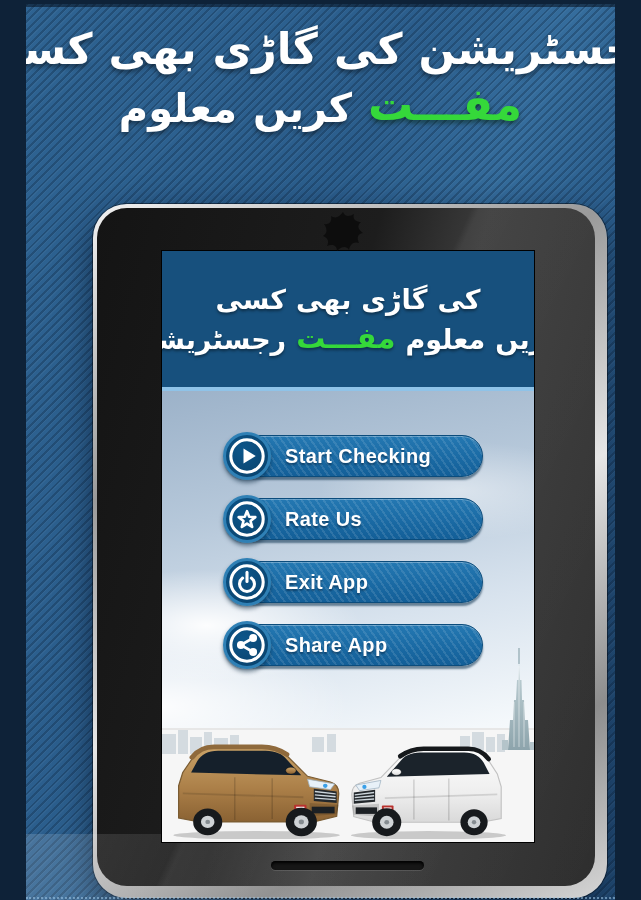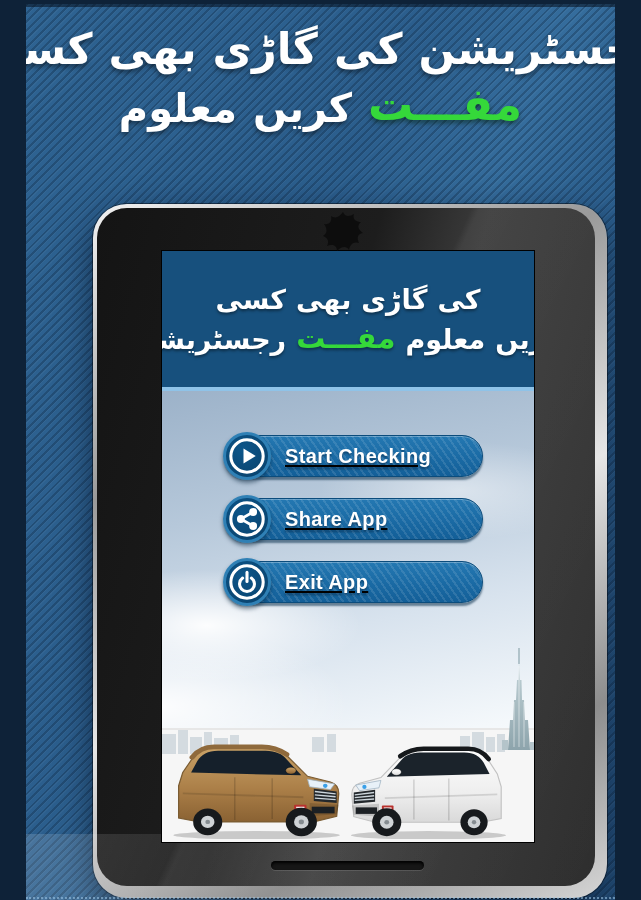--- a/index.html
+++ b/index.html
@@ -49,21 +49,21 @@
       radial-gradient(ellipse 220px 80px at 12% 52%, rgba(255,255,255,.95), transparent 70%),
       radial-gradient(ellipse 260px 110px at 0% 70%, rgba(255,255,255,.9), transparent 72%),
       radial-gradient(ellipse 200px 70px at 80% 22%, rgba(255,255,255,.45), transparent 70%),
       linear-gradient(168deg,#9cb2c9 0%,#b6c8da 26%,#d8e3ee 52%,#f4f8fb 76%,#ffffff 95%);}
 
   
   .menu{position:absolute;top:184px;left:62px;width:259px;display:flex;flex-direction:column;gap:21px;z-index:4;}
   .menu-btn{position:relative;height:42px;border-radius:21px;border:1px solid #0b4c7c;cursor:pointer;
     background:linear-gradient(180deg,#2478b2 0%,#1a6aa4 55%,#135f98 100%);
     box-shadow:0 3px 2px rgba(7,45,75,.55), inset 0 1px 0 rgba(255,255,255,.3);
-    display:flex;align-items:center;padding-left:60px;box-sizing:border-box;text-decoration:underline;}
+    display:flex;align-items:center;padding-left:60px;box-sizing:border-box;}
   .menu-btn::before{content:"";position:absolute;inset:0;border-radius:21px;pointer-events:none;
     background:repeating-linear-gradient(55deg, rgba(255,255,255,.11) 0 2px, transparent 2px 6px);}
   .btn-label{color:#ffffff;font-size:21px;font-weight:bold;letter-spacing:.4px;
     text-shadow:0 2px 2px rgba(0,20,40,.45);transform:scaleX(.95);transform-origin:left;white-space:nowrap;}
   .btn-icon{position:absolute;left:-2px;top:-4px;width:48px;height:48px;border-radius:50%;
     background:radial-gradient(circle at 40% 35%,#0d568a,#083f68);border:3px solid #2f80b5;box-sizing:border-box;
     box-shadow:0 3px 4px rgba(5,35,60,.5);display:flex;align-items:center;justify-content:center;}
   .btn-icon svg{display:block;}
 
   
@@ -200,45 +200,54 @@
             <span class="btn-icon">
               <svg viewBox="0 0 48 48" width="42" height="42">
                 <circle cx="24" cy="24" r="18.5" fill="none" stroke="#fff" stroke-width="3.5"></circle>
                 <path d="M20,15.5 L34,24 L20,32.5 Z" fill="#fff"></path>
               </svg>
             </span>
             <span class="btn-label">Start Checking</span>
           </div>
 
 
+          <div class="menu-btn">
+            <span class="btn-icon">
+              <svg viewBox="0 0 48 48" width="42" height="42">
+                <circle cx="24" cy="24" r="18.5" fill="none" stroke="#fff" stroke-width="3.5"></circle>
+                <path d="M24,15 L26.5,21.5 L33.5,21.9 L28,26.3 L29.9,33.1 L24,29.2 L18.1,33.1 L20,26.3 L14.5,21.9 L21.5,21.5 Z" fill="none" stroke="#fff" stroke-width="3" stroke-linejoin="round"></path>
+              </svg>
+            </span>
+            <span class="btn-label">Rate Us</span>
+          </div>
+
+          <div class="menu-btn">
+            <span class="btn-icon">
+              <svg viewBox="0 0 48 48" width="42" height="42">
+                <circle cx="24" cy="24" r="18.5" fill="none" stroke="#fff" stroke-width="3.5"></circle>
+                <path d="M19,19.5 A8.5,8.5 0 1 0 29,19.5" fill="none" stroke="#fff" stroke-width="3.5" stroke-linecap="round"></path>
+                <path d="M24,13 L24,23.5" stroke="#fff" stroke-width="3.5" stroke-linecap="round"></path>
+              </svg>
+            </span>
+            <span class="btn-label">Exit App</span>
+          </div>
 
           <div class="menu-btn">
             <span class="btn-icon">
               <svg viewBox="0 0 48 48" width="42" height="42">
                 <circle cx="24" cy="24" r="18.5" fill="none" stroke="#fff" stroke-width="3.5"></circle>
                 <path d="M17,24 L31,16 M17,24 L31,32" stroke="#fff" stroke-width="3"></path>
                 <circle cx="17" cy="24" r="4.5" fill="#fff"></circle>
                 <circle cx="31" cy="16" r="4.5" fill="#fff"></circle>
                 <circle cx="31" cy="32" r="4.5" fill="#fff"></circle>
               </svg>
             </span>
             <span class="btn-label">Share App</span>
           </div>
 
-          <div class="menu-btn">
-            <span class="btn-icon">
-              <svg viewBox="0 0 48 48" width="42" height="42">
-                <circle cx="24" cy="24" r="18.5" fill="none" stroke="#fff" stroke-width="3.5"></circle>
-                <path d="M19,19.5 A8.5,8.5 0 1 0 29,19.5" fill="none" stroke="#fff" stroke-width="3.5" stroke-linecap="round"></path>
-                <path d="M24,13 L24,23.5" stroke="#fff" stroke-width="3.5" stroke-linecap="round"></path>
-              </svg>
-            </span>
-            <span class="btn-label">Exit App</span>
-          </div>
-
         </div>
       </div>
 
       <div class="speaker-slot"></div>
     </div>
   </div>
 
   <div class="bottom-glow"></div>
   <div class="bottom-dots"></div>
 </div>

